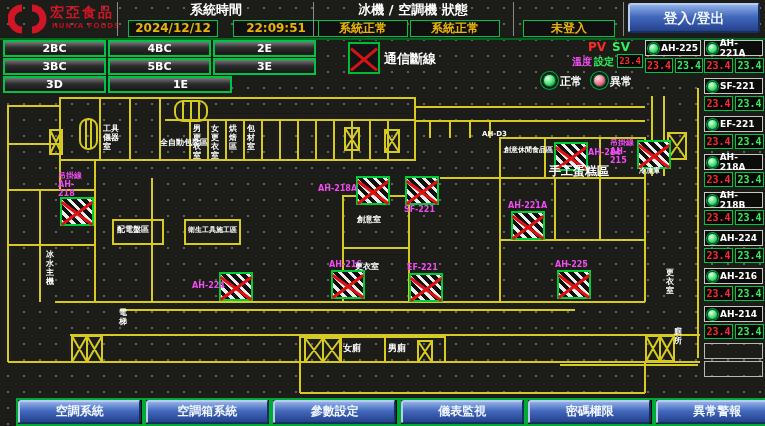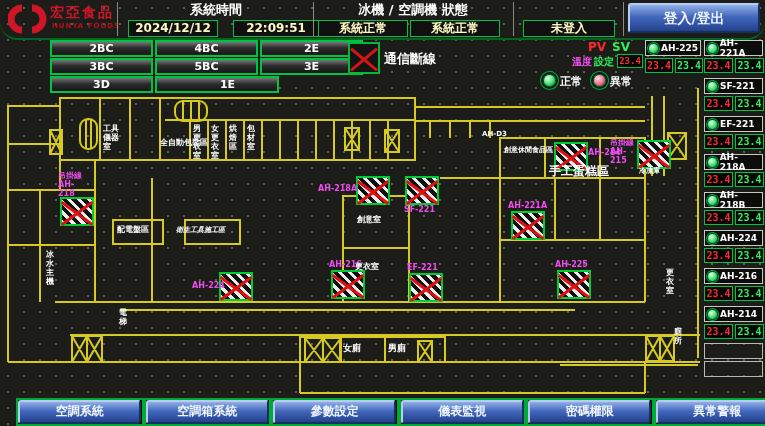--- a/index.html
+++ b/index.html
@@ -3,35 +3,35 @@
 <meta charset="utf-8">
 <style>
   html,body{margin:0;padding:0;background:#000;}
   #screen{position:relative;width:765px;height:426px;overflow:hidden;
     background:#1c1c19;
     background-image:radial-gradient(circle, rgba(210,210,195,.38) 1px, transparent 1.4px);
     background-size:16px 16px;
     font-family:"DejaVu Sans",sans-serif;color:#fff;}
   .abs{position:absolute;}
   
-  #topbar{left:0;top:0;width:765px;height:38px;border-bottom:2px solid #062;border-radius:18px;}
+  #topbar{left:0;top:0;width:765px;height:38px;border-bottom:2px solid #062;}
   .vsep{position:absolute;top:2px;width:1px;height:34px;background:#8a8a84;}
   .hlabel{position:absolute;top:2px;height:15px;font:bold 13px "DejaVu Sans",sans-serif;
     color:#fff;text-align:center;line-height:15px;}
   .cell{position:absolute;height:15px;border:1px solid #00c244;background:#101010;
-    color:#fef9c3;font:bold 12px "DejaVu Sans",sans-serif;text-align:center;line-height:15px;}
+    color:#eab308;font:bold 12px "DejaVu Sans",sans-serif;text-align:center;line-height:15px;}
   .bluebtn{background:linear-gradient(#8fb0e8,#4368bc 45%,#24418e);
     border:2px solid;border-color:#b8ccf2 #16305e #16305e #b8ccf2;border-radius:3px;
     color:#f0f6ff;font:bold 14px "DejaVu Sans",sans-serif;text-align:center;cursor:pointer;}
   #logo-title{position:absolute;left:50px;top:4px;color:#cf1626;font:bold 14px "DejaVu Sans",sans-serif;letter-spacing:2px;}
   #logo-sub{position:absolute;left:52px;top:22px;color:#b5121f;font:bold 7px "DejaVu Sans",sans-serif;letter-spacing:1px;}
   
   .fbtn{position:absolute;width:99px;height:13px;border:2px solid #00c244;
     background:linear-gradient(#777,#2c2c2c 45%,#161616);
-    color:#fff;font:bold 11px "DejaVu Sans",sans-serif;text-align:center;line-height:13px;cursor:pointer;margin-left:47px;}
+    color:#fff;font:bold 11px "DejaVu Sans",sans-serif;text-align:center;line-height:13px;cursor:pointer;}
   
   .lamp{display:inline-block;width:11px;height:11px;border-radius:50%;
     background:radial-gradient(circle at 35% 30%, #e6ffe9, #45e070 55%, #0a7a2c);
     border:1px solid #063;box-shadow:0 0 0 2px #0d1f12, 0 0 0 3px #0a4;vertical-align:middle;}
   .lamp.pink{background:radial-gradient(circle at 35% 30%, #ffe0e8, #f2708e 55%, #a51233);}
   .xbox{position:absolute;border:2px solid #00bb33;background:#141414;}
   .xbox::before,.xbox::after{content:"";position:absolute;left:-3px;right:-3px;top:50%;height:3px;background:#d51414;}
   .xbox::before{transform:rotate(40deg);} .xbox::after{transform:rotate(-40deg);}
   
   .hz{position:absolute;width:30px;height:25px;border:2px solid #00cc33;
@@ -138,21 +138,21 @@
     <div class="rlabel" style="left:160px;top:50px;white-space:nowrap;">全自動包裝區</div>
     <div class="rlabel" style="left:193px;top:36px;width:9px;">男更衣室</div>
     <div class="rlabel" style="left:211px;top:36px;width:9px;">女更衣室</div>
     <div class="rlabel" style="left:229px;top:36px;width:9px;">烘焙區</div>
     <div class="rlabel" style="left:247px;top:36px;width:9px;">包材室</div>
     <div class="rlabel" style="left:482px;top:42px;white-space:nowrap;font-size:7px;">AH-D3</div>
     <div class="rlabel" style="left:504px;top:58px;white-space:nowrap;font-size:7px;">創意休閒食品區</div>
     <div class="rlabel" style="left:549px;top:79px;white-space:nowrap;font-size:12px;">手工蛋糕區</div>
     <div class="rlabel" style="left:639px;top:79px;white-space:nowrap;font-size:7px;">冷凍庫</div>
     <div class="rlabel" style="left:117px;top:137px;white-space:nowrap;">配電盤區</div>
-    <div class="rlabel" style="left:176px;top:138px;white-space:nowrap;font-size:7px;font-style:italic;">衛生工具施工區</div>
+    <div class="rlabel" style="left:188px;top:138px;white-space:nowrap;font-size:7px;">衛生工具施工區</div>
     <div class="rlabel" style="left:46px;top:162px;width:10px;">冰水主機</div>
     <div class="rlabel" style="left:357px;top:127px;white-space:nowrap;">創意室</div>
     <div class="rlabel" style="left:355px;top:174px;white-space:nowrap;">更衣室</div>
     <div class="rlabel" style="left:343px;top:256px;white-space:nowrap;font-size:9px;">女廁</div>
     <div class="rlabel" style="left:388px;top:256px;white-space:nowrap;font-size:9px;">男廁</div>
     <div class="rlabel" style="left:666px;top:180px;width:10px;">更衣室</div>
     <div class="rlabel" style="left:674px;top:239px;width:10px;">廁所</div>
     <div class="rlabel" style="left:119px;top:220px;width:10px;">電梯</div>
   </div>
 

